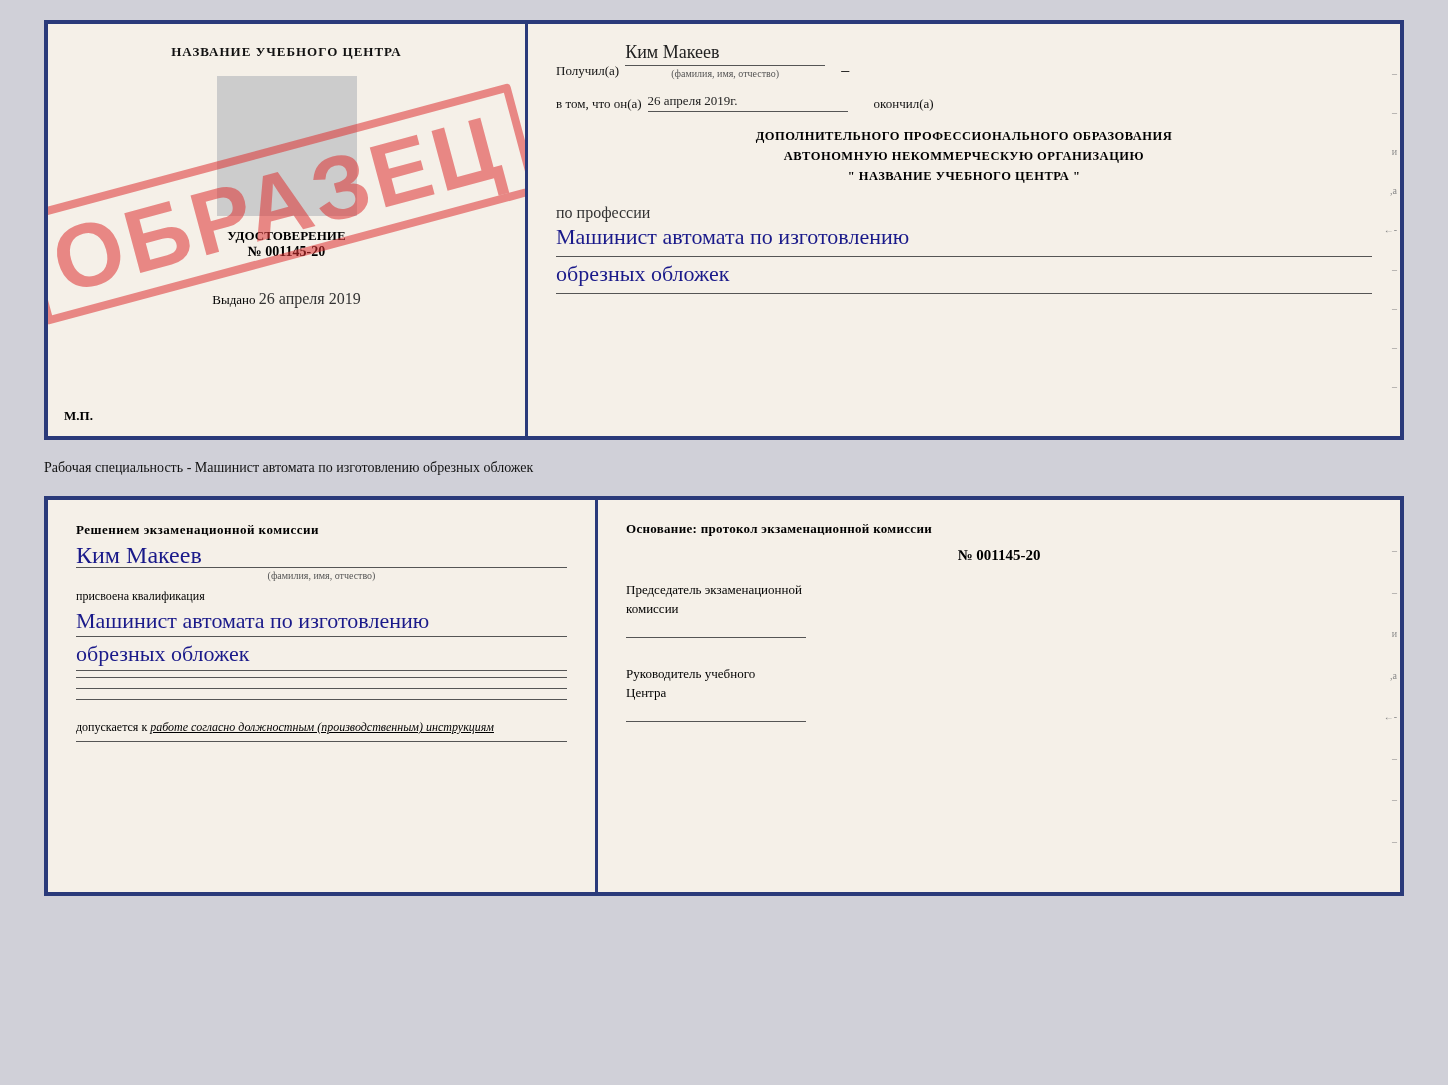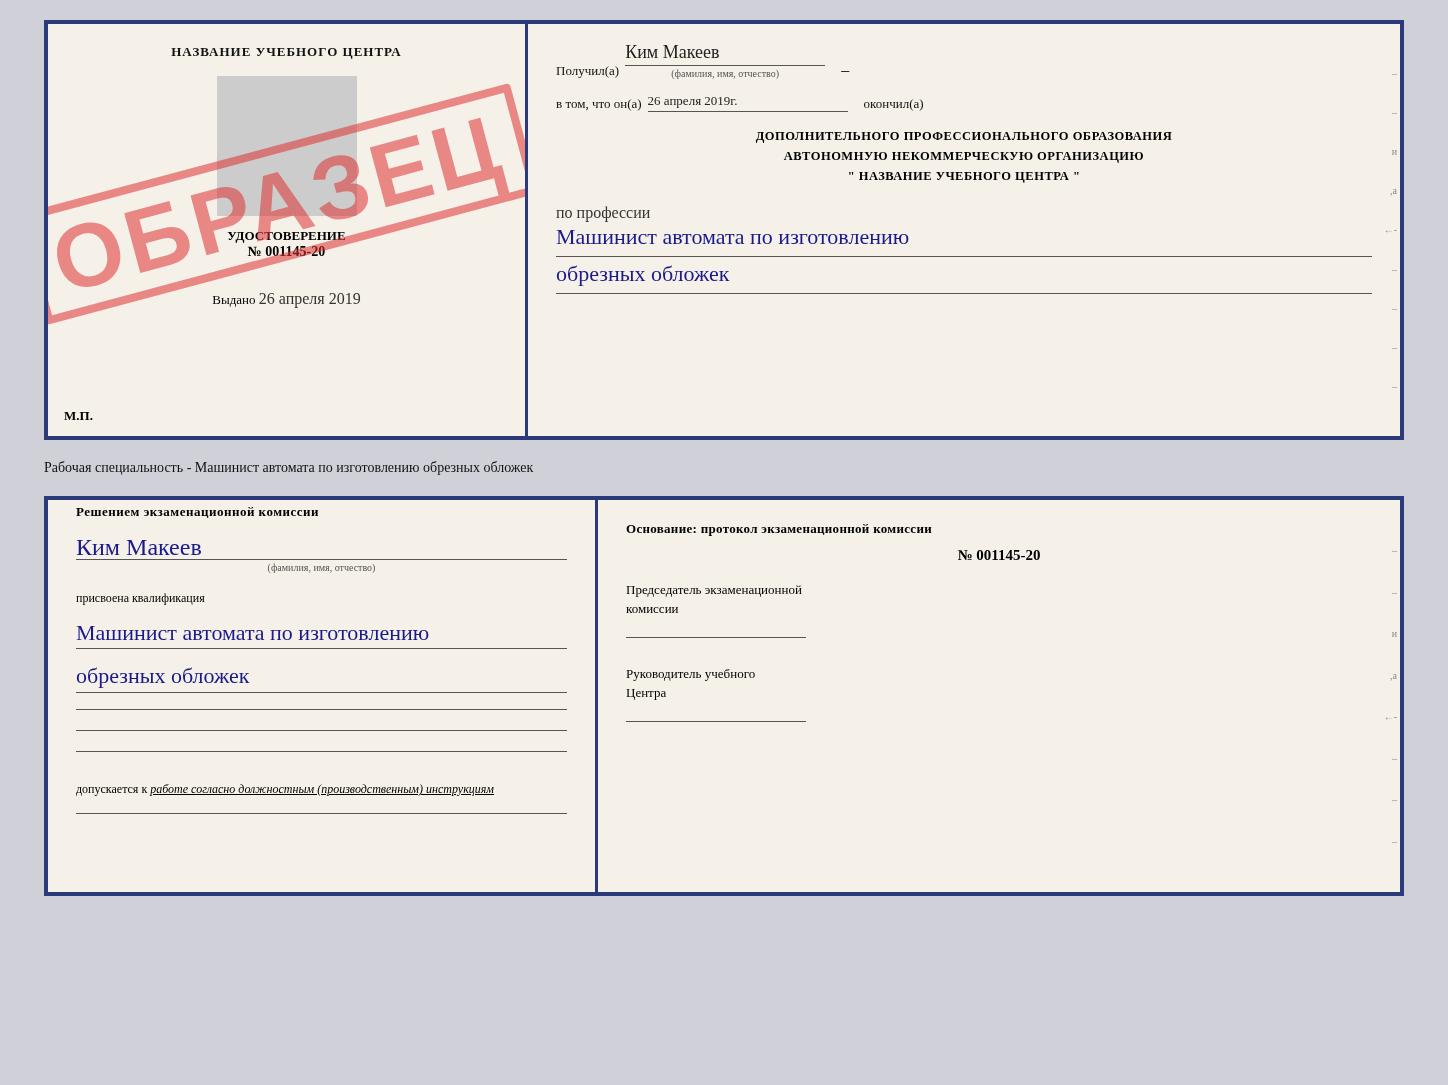--- a/index.html
+++ b/index.html
@@ -214,24 +214,24 @@
       background: #f5f0e8;
       border: 4px solid #2a3a7a;
       display: flex;
       min-height: 400px;
     }
 
     
     .bot-left {
       width: 550px;
       border-right: 3px solid #2a3a7a;
-      padding: 2px 28px;
-      display: flex;
-      flex-direction: column;
-      gap: 12px;
+      padding: 20px 28px;
+      display: flex;
+      flex-direction: column;
+      gap: 2px;
     }
 
     .bot-left-title {
       font-size: 13px;
       font-weight: bold;
       letter-spacing: 0.5px;
       line-height: 1.5;
     }
 
     .bot-name {
@@ -366,21 +366,21 @@
       <div class="field-column">
         <span class="field-value">Ким Макеев</span>
         <div class="field-sub">(фамилия, имя, отчество)</div>
       </div>
       <span style="margin-left:10px; font-size:16px;">–</span>
     </div>
 
     <div class="field-row">
       <span class="field-label">в том, что он(а)</span>
       <span class="field-value" style="font-family:'Times New Roman',serif; font-size:13px; ">26 апреля 2019г.</span>
-      <span class="field-label" style="margin-left:10px;">окончил(а)</span>
+      <span class="field-label" style="margin-left:20px;">окончил(а)</span>
     </div>
 
     <div class="cert-body-text">
       <div>ДОПОЛНИТЕЛЬНОГО ПРОФЕССИОНАЛЬНОГО ОБРАЗОВАНИЯ</div>
       <div>АВТОНОМНУЮ НЕКОММЕРЧЕСКУЮ ОРГАНИЗАЦИЮ</div>
       <div>"    НАЗВАНИЕ УЧЕБНОГО ЦЕНТРА    "</div>
     </div>
 
     <div>
       <div class="profession-label">по профессии</div>

